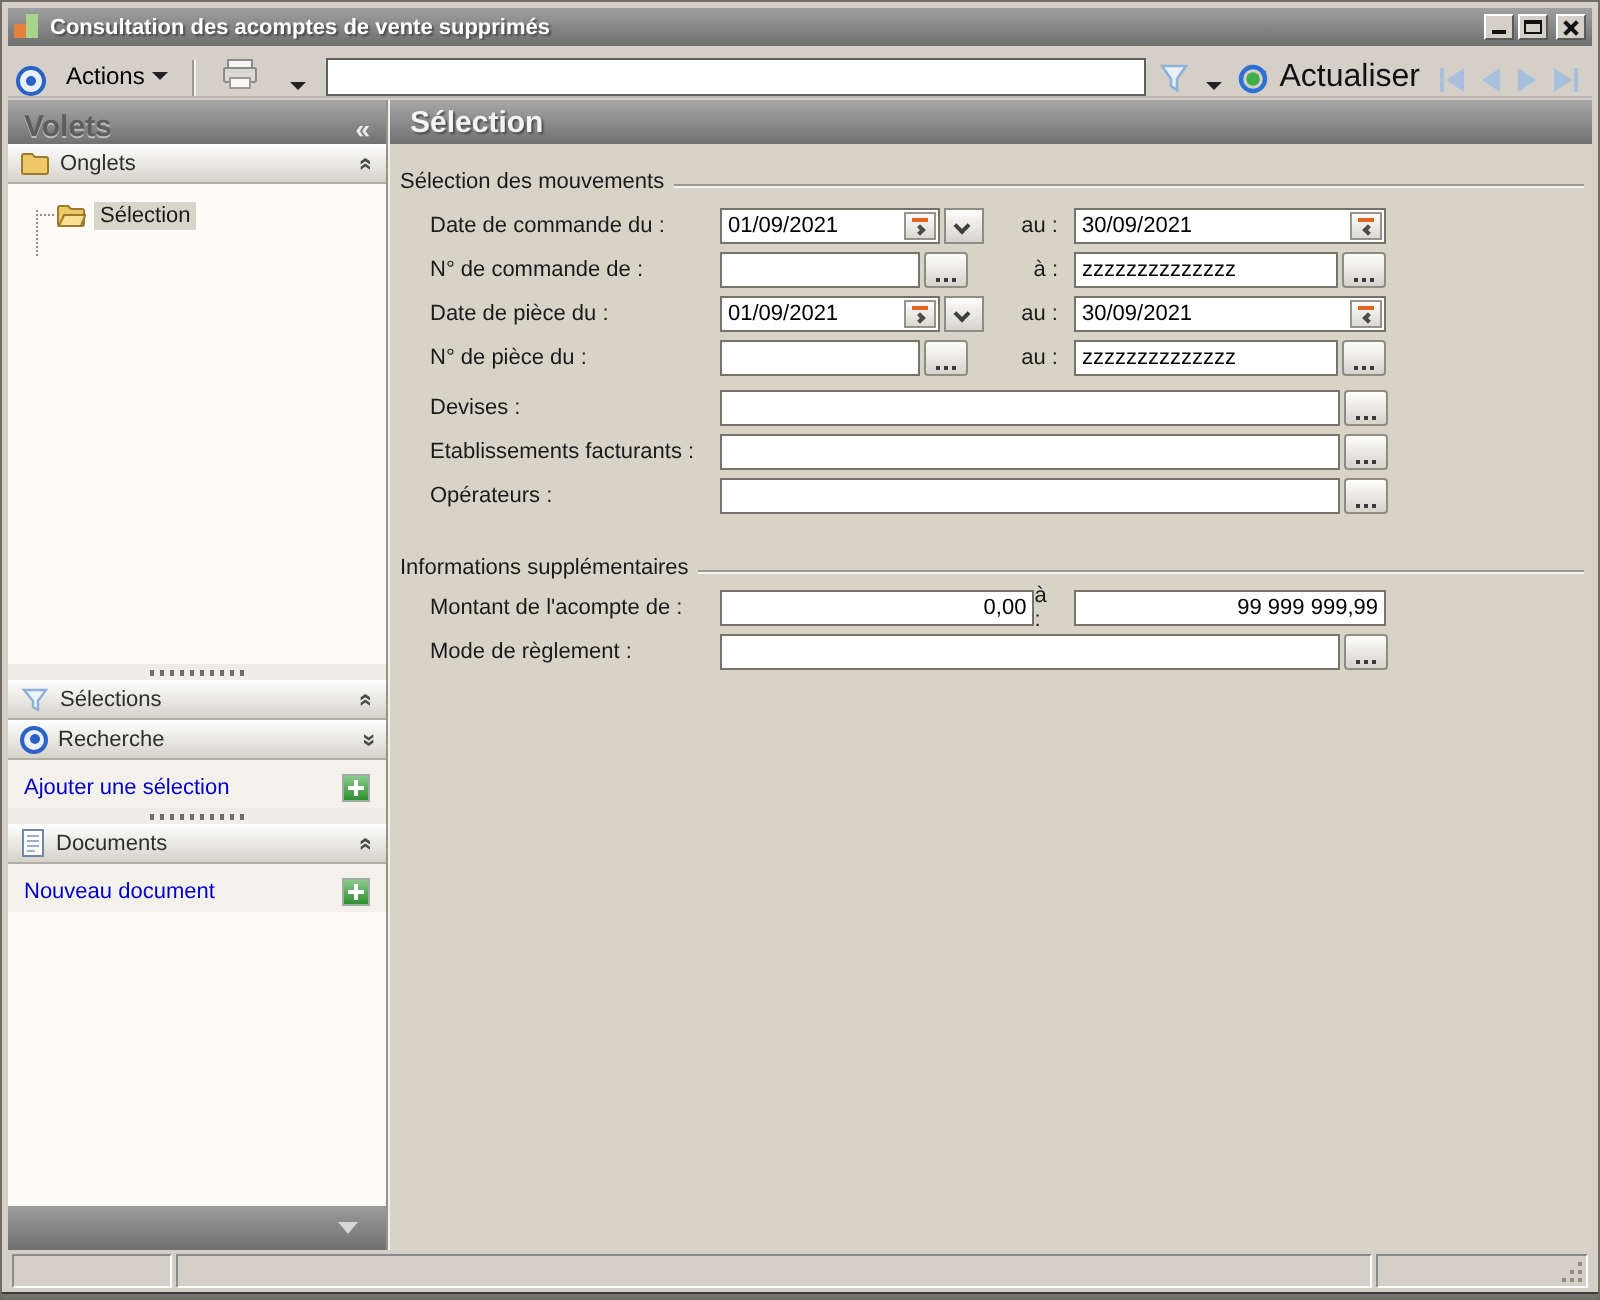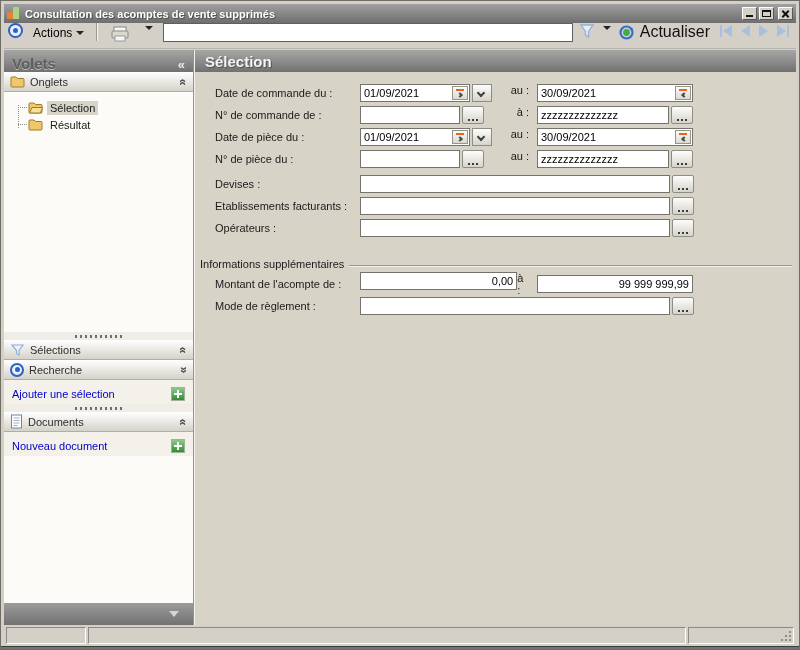--- a/index.html
+++ b/index.html
@@ -20,21 +20,21 @@
   .winbtn { width:15px; height:13px; background:#d4d0c8; border:1px solid; border-color:#fff #5a5a5a #5a5a5a #fff;
     position:relative; cursor:default; padding:0; }
   .winbtn.close { margin-left:2px; }
   .g-min { position:absolute; left:3px; bottom:2px; width:7px; height:2px; background:#111; }
   .g-max { position:absolute; left:2px; top:2px; width:9px; height:7px; border:1px solid #111; border-top-width:2px; }
   .g-x1,.g-x2 { position:absolute; left:2px; top:5px; width:9px; height:2px; background:#111; }
   .g-x1 { transform:rotate(45deg); } .g-x2 { transform:rotate(-45deg); }
 
   
   .toolbar { position:absolute; left:3px; top:22px; right:3px; height:26px; background:#d4d0c8;
-    display:flex; align-items:flex-start; padding:0 4px; gap:5px; border-bottom:1px solid #b9b6ad; }
+    display:flex; align-items:flex-end; padding:0 4px; gap:5px; border-bottom:1px solid #b9b6ad; }
   .target-icon { width:15px; height:15px; border:2px solid #2a62c8; border-radius:50%; background:#eaf0fa;
     display:flex; align-items:center; justify-content:center; flex:none; }
   .target-icon i { width:5px; height:5px; background:#2a62c8; border-radius:50%; }
   .tb-btn { display:flex; align-items:center; gap:4px; padding:2px 4px; background:transparent; border:1px solid transparent; }
   .caret { width:0; height:0; border-left:4px solid transparent; border-right:4px solid transparent; border-top:4px solid #222; }
   .tb-sep { width:2px; height:18px; border-left:1px solid #9b988f; border-right:1px solid #f4f3ef; margin:0 2px; }
   .tb-input { width:422px; height:19px; border:1px solid #5f5f5f; background:#fff; font-size:11px; padding:0 3px;
     font-family:"Liberation Sans",sans-serif; }
   .nav { display:flex; align-items:center; gap:3px; margin-left:2px; }
   .tri-l { width:0; height:0; border-top:6px solid transparent; border-bottom:6px solid transparent; border-right:9px solid #a7c0de; }
@@ -95,21 +95,21 @@
   .frow.gap { margin-top:7px; }
   .flabel { width:145px; flex:none; }
   input.txt { height:18px; border:1px solid #75736c; background:#fff; font-size:11px; padding:0 3px;
     font-family:"Liberation Sans",sans-serif; }
   input.rt { text-align:right; }
   .lookup-inp { width:310px; }
   .dots-btn { width:22px; height:18px; margin-left:2px; background:linear-gradient(#fdfdfc,#d6d3cb);
     border:1px solid #8f8c83; border-radius:2px; position:relative; padding:0; flex:none; }
   .dots-btn i { position:absolute; left:5px; top:12px; width:2px; height:2px; background:#3a3a3a;
     box-shadow:4px 0 0 #3a3a3a, 8px 0 0 #3a3a3a; }
-  .lhalf { width:173px; flex:none; display:flex; }
+  .lhalf { width:173px; flex:none; display:flex; align-items:center; }
   .mid { margin-left:auto; padding-right:4px; }
   .gB { width:156px; flex:none; display:flex; align-items:center; margin-left:4px; }
   .dwrap { position:relative; flex:none; }
   .dwrap input { width:100%; padding-right:20px; }
   .dwrap.w110 { width:110px; } .dwrap.w156 { width:156px; }
   .flowbtn { position:absolute; right:2px; top:2px; width:16px; height:14px;
     background:linear-gradient(#fbfbfa,#dcd9d1); border:1px solid #96938a; padding:0; }
   .flowbtn .obar { position:absolute; left:3px; top:2px; width:8px; height:2px; background:#e2661f; }
   .flowbtn .ch { position:absolute; left:5px; top:6px; width:4px; height:4px; border-top:2px solid #4a4a4a; border-right:2px solid #4a4a4a; }
   .flowbtn .ch.r { transform:rotate(45deg); }
@@ -235,29 +235,20 @@
         <div class="titem">
           <span class="guide"></span>
           <span class="folder-icon">
             <svg width="15" height="13" viewBox="0 0 15 13">
                 <path d="M1 3 Q1 2 2 2 H6 L7.5 3.5 H13 Q14 3.5 14 4.5 V11 Q14 12 13 12 H2 Q1 12 1 11 Z" fill="#f0c869" stroke="#9c7c2c"></path>
                 <path d="M1.5 12 L4 6.5 H14.6 L12.4 12 Z" fill="#f8df93" stroke="#9c7c2c"></path>
               </svg>
           </span>
           <span class="tlabel sel">Sélection</span>
         </div>
-        <div class="titem">
-          <span class="guide"></span>
-          <span class="folder-icon">
-            <svg width="15" height="13" viewBox="0 0 15 13">
-                <path d="M1 3 Q1 2 2 2 H6 L7.5 3.5 H13 Q14 3.5 14 4.5 V11 Q14 12 13 12 H2 Q1 12 1 11 Z" fill="#f0c869" stroke="#9c7c2c"></path>
-              </svg>
-          </span>
-          <span class="tlabel">Résultat</span>
-        </div>
       </div>
 
       <div class="splitter">
           <i></i>
         </div>
 
       <div class="sec-hd">
         <span class="funnel-icon">
           <svg width="15" height="14">
               <path d="M2 2 H13 L9 7.5 V12 L6.5 10.5 V7.5 Z" fill="#eef3fa" stroke="#8fb0d8" stroke-width="1.2"></path>
@@ -310,20 +301,24 @@
       </div>
     </div>
 
     <div class="main">
       <div class="main-hd">
         <span class="t">Sélection</span>
       </div>
 
 
       <div class="fs2">
+        <div class="fs-head">
+          <span>Sélection des mouvements</span>
+          <span class="rule"></span>
+        </div>
 
         <div class="frow gap">
           <span class="flabel">Date de commande du :</span>
           <span class="lhalf">
             <span class="dwrap w110">
               <input class="txt" value="01/09/2021" style="">
               <button class="flowbtn">
                   <i class="obar"></i>
                   <i class="ch r"></i>
                 </button>

